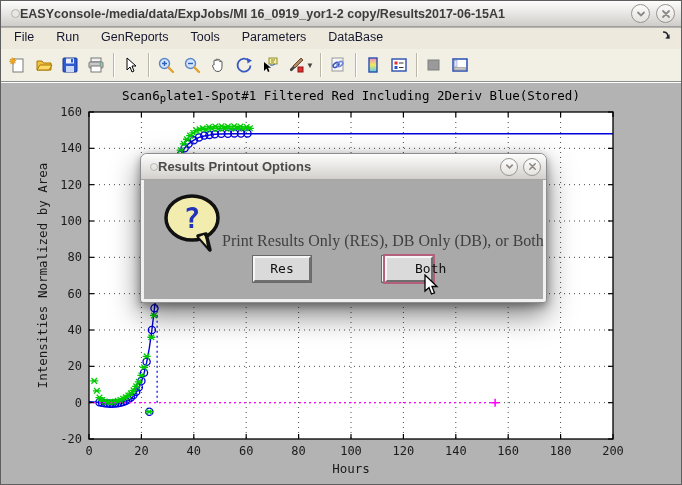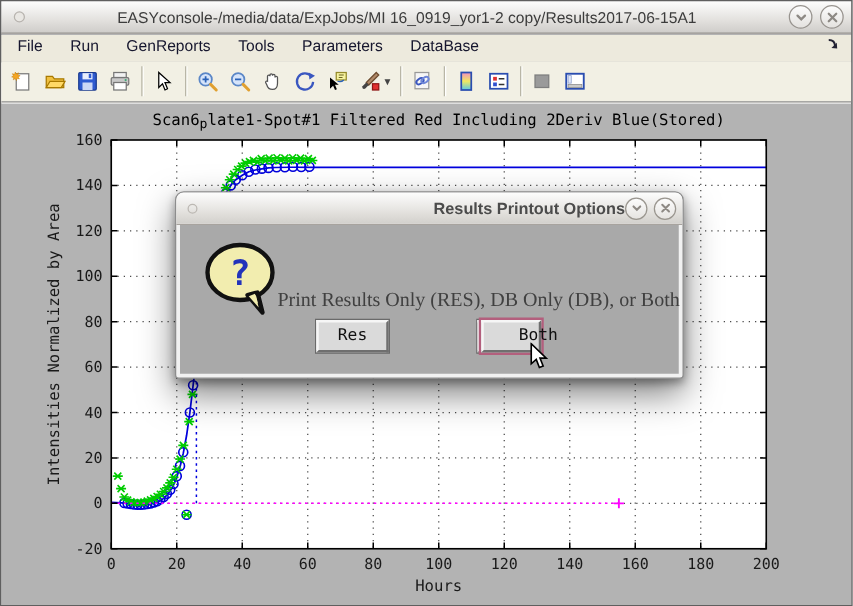--- a/index.html
+++ b/index.html
@@ -4,21 +4,21 @@
 <style>
   * { margin:0; padding:0; box-sizing:border-box; }
   html,body { width:682px; height:485px; background:#888; font-family:"Liberation Sans", sans-serif; }
   .window { position:relative; width:682px; height:485px; background:#b3b3b3; border:1px solid #5f5f5f; overflow:hidden; }
 
   
   .titlebar { position:absolute; top:0; left:0; right:0; height:26px;
     background:linear-gradient(#fdfdfd, #e3e1de 60%, #cfcdca); border-bottom:1px solid #a39f9a;
     display:flex; align-items:center; }
   .win-menu-dot { width:9px; height:9px; border-radius:50%; border:1.5px solid #b7b3ae; margin-left:10px; background:#e9e7e3; }
-  .titlebar-text { flex:1; text-align:center; font-size:12.5px; font-weight:normal; color:#3c3c3c;
+  .titlebar-text { flex:1; text-align:left; font-size:12.5px; font-weight:bold; color:#3c3c3c;
     white-space:nowrap; overflow:hidden; }
   .tb-btn { width:19px; height:19px; border-radius:50%; border:1.6px solid #98948f; color:#8b8781;
     display:flex; align-items:center; justify-content:center; font-size:11px; font-weight:bold;
     margin-right:6px; background:linear-gradient(#fcfcfc,#e4e2df); cursor:default; }
 
   
   .menubar { position:absolute; top:27px; left:0; right:0; height:21px; background:#edeadd;
     display:flex; align-items:flex-start; font-size:12.5px; color:#16162e; }
   .menu-item { padding:2px 9px; margin-left:4px; }
   .menu-spacer { flex:1; }
@@ -36,21 +36,21 @@
   svg text { font-family:"DejaVu Sans Mono", monospace; }
 
   
   .dialog { position:absolute; left:139px; top:152px; width:407px; height:150px;
     border-radius:7px 7px 3px 3px; background:#f1f1f1; border:1px solid #8d8d8d;
     box-shadow:0 12px 28px rgba(0,0,0,0.5), 0 3px 8px rgba(0,0,0,0.35); }
   .dlg-titlebar { height:26px; border-radius:6px 6px 0 0;
     background:linear-gradient(#fdfdfd,#e0deda 70%,#d2d0cc); border-bottom:1px solid #a7a39e;
     display:flex; align-items:center; }
   .dlg-dot { width:8px; height:8px; border-radius:50%; border:1.5px solid #bcb8b3; margin-left:9px; }
-  .dlg-title { flex:1; text-align:right; font-size:13px; font-weight:bold; color:#4b4b4b; }
+  .dlg-title { flex:1; text-align:left; font-size:13px; font-weight:bold; color:#4b4b4b; }
   .dlg-btn { width:18px; height:18px; border-radius:50%; border:1.6px solid #9a968f; color:#8d8984;
     display:flex; align-items:center; justify-content:center; font-size:10px; font-weight:bold; margin-right:5px;
     background:linear-gradient(#fcfcfc,#e6e4e1); }
   .dlg-body { position:absolute; top:26px; left:3px; right:3px; bottom:3px; background:#a9a9a9; }
   .quest-icon { position:absolute; left:16px; top:12px; }
   .dlg-message { position:absolute; left:78px; right:10px; top:52px; font-family:Liberation Serif, serif;
     font-size:16px; color:#404040; white-space:nowrap; }
   .dlg-buttons { position:absolute; left:0; right:0; top:76px; height:30px; }
   .push-btn { position:absolute; height:26px; background:#dadada;
     border:2px solid; border-color:#f6f6f6 #6f6f6f #6f6f6f #f6f6f6; box-shadow:0 0 0 1px #6a6a6a;

